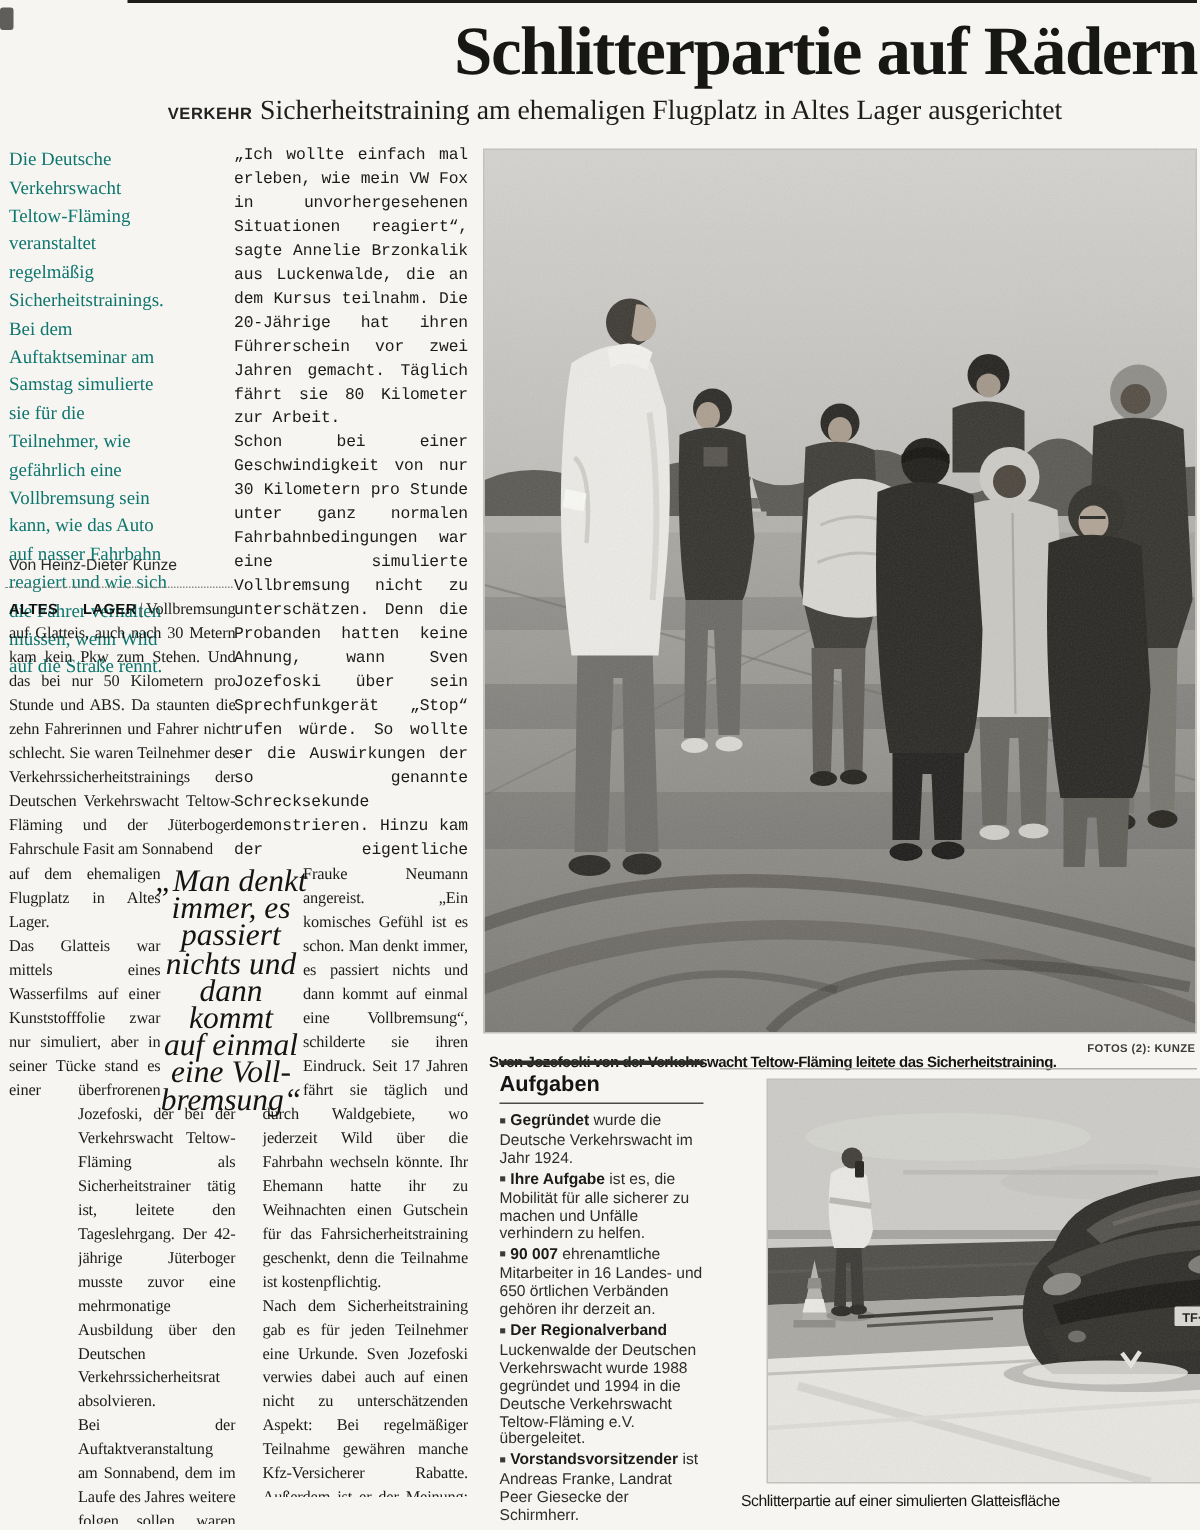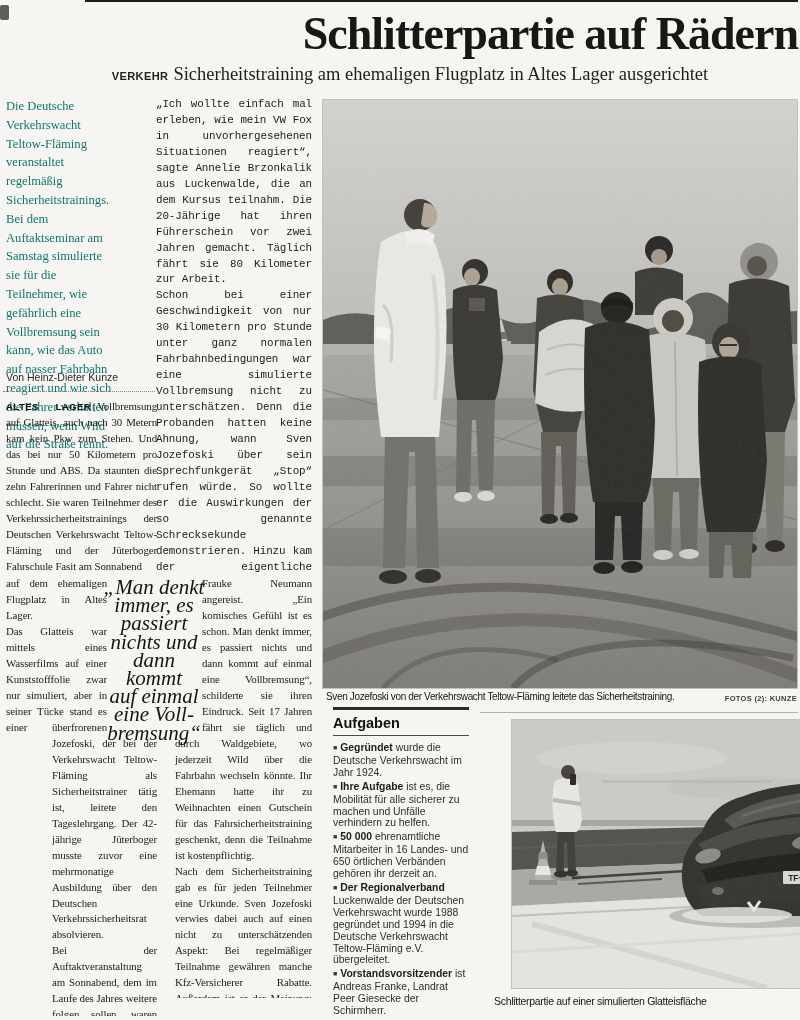--- a/index.html
+++ b/index.html
@@ -37,22 +37,22 @@
   #dateline{font-family:Liberation Sans, sans-serif;font-weight:bold;font-size:9.8px;
     letter-spacing:.3px;color:#111;}
   .dl-sep{font-weight:normal;color:#555;padding:0 2px;}
   
   #pullquote{left:103px;top:578px;width:102px;text-align:center;font-style:italic;
     font-size:21px;line-height:18.2px;font-weight:500;color:#141412;white-space:pre-line;}
   
   #photo1{left:323px;top:100px;width:474px;height:588px;background:#b9b8b4;outline:1px solid #c2c1bd;}
   #photo1 svg,#photo2 svg{display:block;width:100%;height:100%;}
   #photo1-caption-row{left:323px;top:691px;width:474px;height:15px;}
-  #photo1-caption{position:absolute;left:3px;top:0;font-family:"Liberation Sans",sans-serif;
-    font-weight:normal;font-size:10px;letter-spacing:-.35px;color:#161614;white-space:nowrap;}
+  #photo1-caption{position:absolute;left:3px;top:12px;font-family:"Liberation Sans",sans-serif;
+    font-weight:bold;font-size:10px;letter-spacing:-.35px;color:#161614;white-space:nowrap;}
   #photo1-credit{position:absolute;right:0;top:3px;font-family:"Liberation Sans",sans-serif;
     font-weight:bold;font-size:7.5px;letter-spacing:.3px;color:#3c3c3a;}
   
   #infobox{left:333px;top:707px;width:136px;font-family:"Liberation Sans",sans-serif;}
   #infobox-toprule{border-top:3px solid #2c2c2a;}
   #infobox-title{font-weight:bold;font-size:14.5px;color:#141414;margin:5px 0 4px;}
   #infobox-titlerule{border-top:1.5px solid #4a4a48;margin-bottom:6px;}
   .ib-item{font-size:10.4px;line-height:11.9px;color:#2d2d2b;margin-bottom:2px;}
   .ib-bullet{font-size:7px;color:#3a3a38;margin-right:3px;position:relative;top:-1px;}
   .ib-bold{font-weight:bold;color:#1c1c1a;}
@@ -224,21 +224,21 @@
   <span id="photo1-caption">Sven Jozefoski von der Verkehrswacht Teltow-Fläming leitete das Sicherheitstraining.</span>
   <span id="photo1-credit">FOTOS (2): KUNZE</span>
 </div>
 
 <div class="abs" id="infobox">
   <div id="infobox-toprule"></div>
   <div id="infobox-title">Aufgaben</div>
   <div id="infobox-titlerule"></div>
   <div class="ib-item"><span class="ib-bullet">■</span><span class="ib-bold">Gegründet</span><span> wurde die Deutsche Verkehrswacht im Jahr 1924.</span></div>
   <div class="ib-item"><span class="ib-bullet">■</span><span class="ib-bold">Ihre Aufgabe</span><span> ist es, die Mobilität für alle sicherer zu machen und Unfälle verhindern zu helfen.</span></div>
-  <div class="ib-item"><span class="ib-bullet">■</span><span class="ib-bold">50 000</span><span> ehrenamtliche Mitarbeiter in 16 Landes- und 650 örtlichen Verbänden gehören ihr derzeit an.</span></div>
+  <div class="ib-item"><span class="ib-bullet">■</span><span class="ib-bold">90 007</span><span> ehrenamtliche Mitarbeiter in 16 Landes- und 650 örtlichen Verbänden gehören ihr derzeit an.</span></div>
   <div class="ib-item"><span class="ib-bullet">■</span><span class="ib-bold">Der Regionalverband</span><span> Luckenwalde der Deutschen Verkehrswacht wurde 1988 gegründet und 1994 in die Deutsche Verkehrswacht Teltow-Fläming e.V. übergeleitet.</span></div>
   <div class="ib-item"><span class="ib-bullet">■</span><span class="ib-bold">Vorstandsvorsitzender</span><span> ist Andreas Franke, Landrat Peer Giesecke der Schirmherr.</span></div>
 </div>
 
 <div class="abs" id="right-divider"></div>
 <div class="abs" id="photo2">
   <svg viewBox="0 0 318 268" preserveAspectRatio="none">
     <rect width="318" height="150" fill="#cccbc7"></rect>
     <ellipse cx="120" cy="38" rx="95" ry="16" fill="#d6d5d1" opacity="0.7"></ellipse>
     <ellipse cx="235" cy="68" rx="80" ry="12" fill="#c0bfbb" opacity="0.5"></ellipse>

